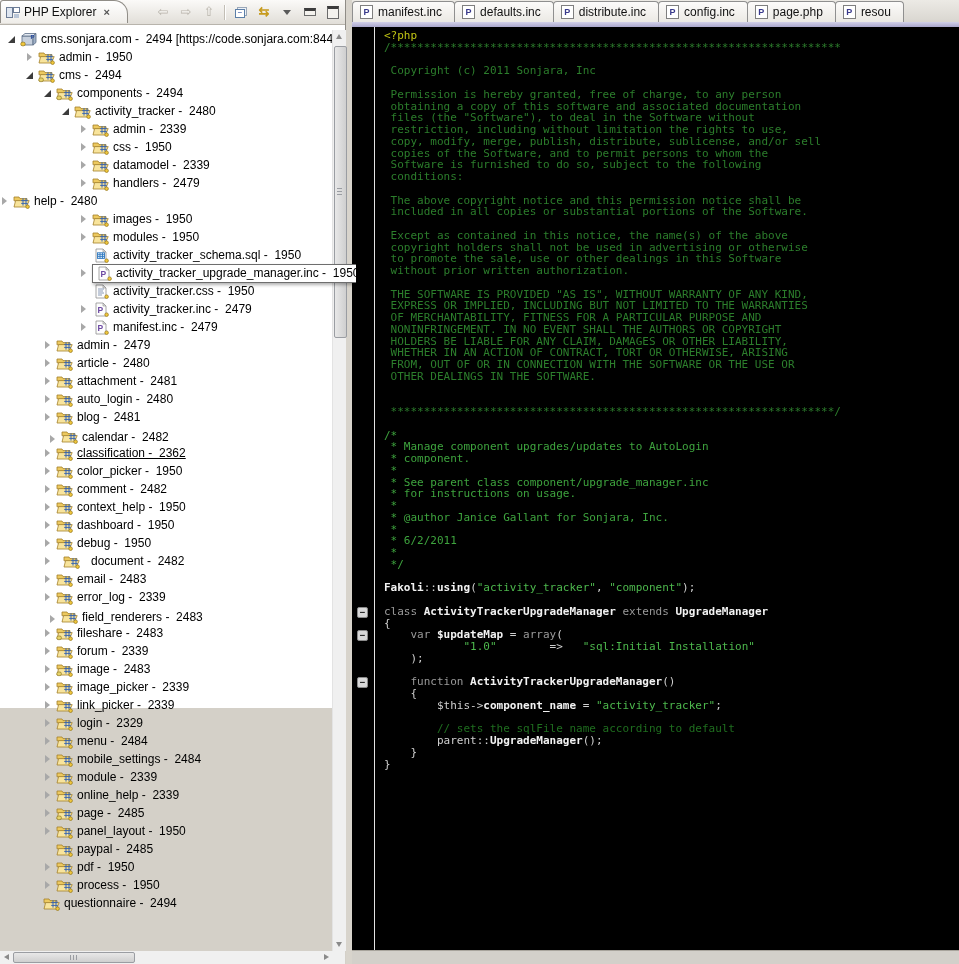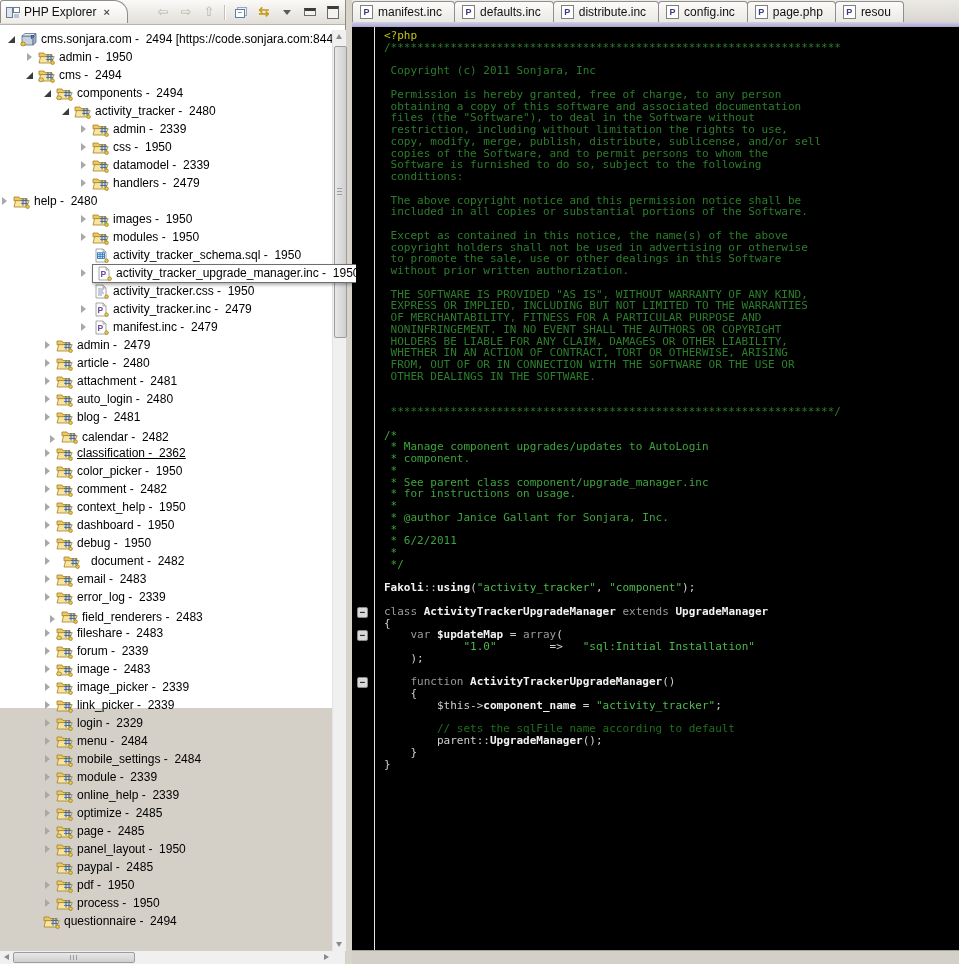--- a/index.html
+++ b/index.html
@@ -670,32 +670,20 @@
           <span class="tlabel">online_help - &nbsp;2339</span>
         </div>
         <div class="trow" style="padding-left: 43px;">
           <span class="arw c"></span>
           <span class="ticon"><svg width="17" height="15" viewBox="0 0 17 15" xmlns="http://www.w3.org/2000/svg">
               <path d="M1 3h5l1 1.6H14v2.2H1z" fill="#edc95f" stroke="#a3802a" stroke-width="0.8"></path>
               <path d="M2.6 6.6h13.6L13.4 13H1z" fill="#f8e49c" stroke="#a3802a" stroke-width="0.8"></path>
               <g stroke="#3b66b0" stroke-width="1" fill="none">
                 <path d="M10 4.2v7.4M13 4.2v7.4M8.2 6.6h6.6M8.2 9.4h6.6"></path>
               </g>
-              <circle cx="14.6" cy="12.7" r="1.8" fill="#f0c73c" stroke="#927417" stroke-width="0.7"></circle>
-            </svg></span>
-          <span class="tlabel">optimize - &nbsp;2485</span>
-        </div>
-        <div class="trow" style="padding-left: 43px;">
-          <span class="arw c"></span>
-          <span class="ticon"><svg width="17" height="15" viewBox="0 0 17 15" xmlns="http://www.w3.org/2000/svg">
-              <path d="M1 3h5l1 1.6H14v2.2H1z" fill="#edc95f" stroke="#a3802a" stroke-width="0.8"></path>
-              <path d="M2.6 6.6h13.6L13.4 13H1z" fill="#f8e49c" stroke="#a3802a" stroke-width="0.8"></path>
-              <g stroke="#3b66b0" stroke-width="1" fill="none">
-                <path d="M10 4.2v7.4M13 4.2v7.4M8.2 6.6h6.6M8.2 9.4h6.6"></path>
-              </g>
               <rect x="0.8" y="10" width="4.6" height="3.6" rx="1.6" fill="#e7d36a" stroke="#8f7a23" stroke-width="0.7"></rect>
               <circle cx="14.6" cy="12.7" r="1.8" fill="#f0c73c" stroke="#927417" stroke-width="0.7"></circle>
             </svg></span>
           <span class="tlabel">page - &nbsp;2485</span>
         </div>
         <div class="trow" style="padding-left: 43px;">
           <span class="arw c"></span>
           <span class="ticon"><svg width="17" height="15" viewBox="0 0 17 15" xmlns="http://www.w3.org/2000/svg">
               <path d="M1 3h5l1 1.6H14v2.2H1z" fill="#edc95f" stroke="#a3802a" stroke-width="0.8"></path>
               <path d="M2.6 6.6h13.6L13.4 13H1z" fill="#f8e49c" stroke="#a3802a" stroke-width="0.8"></path>

